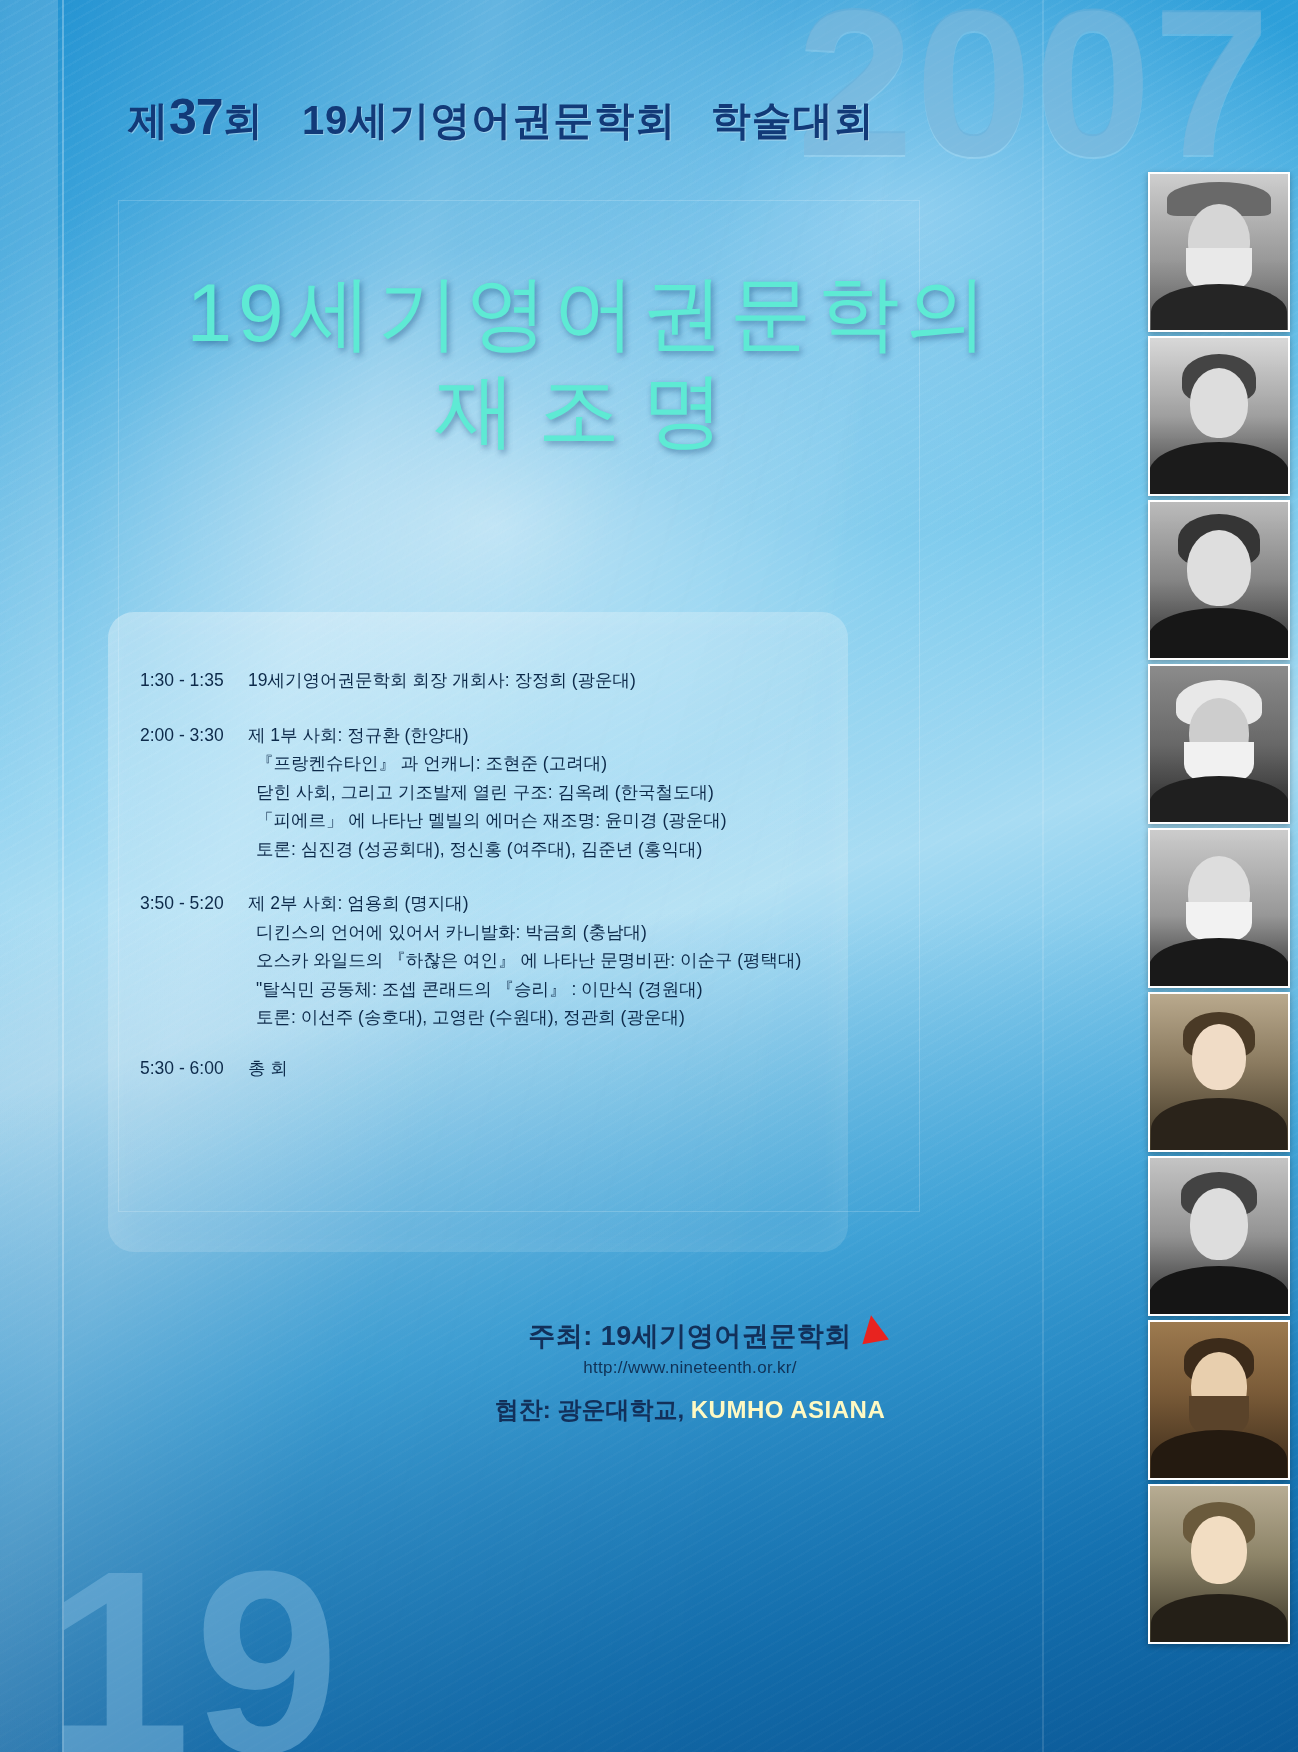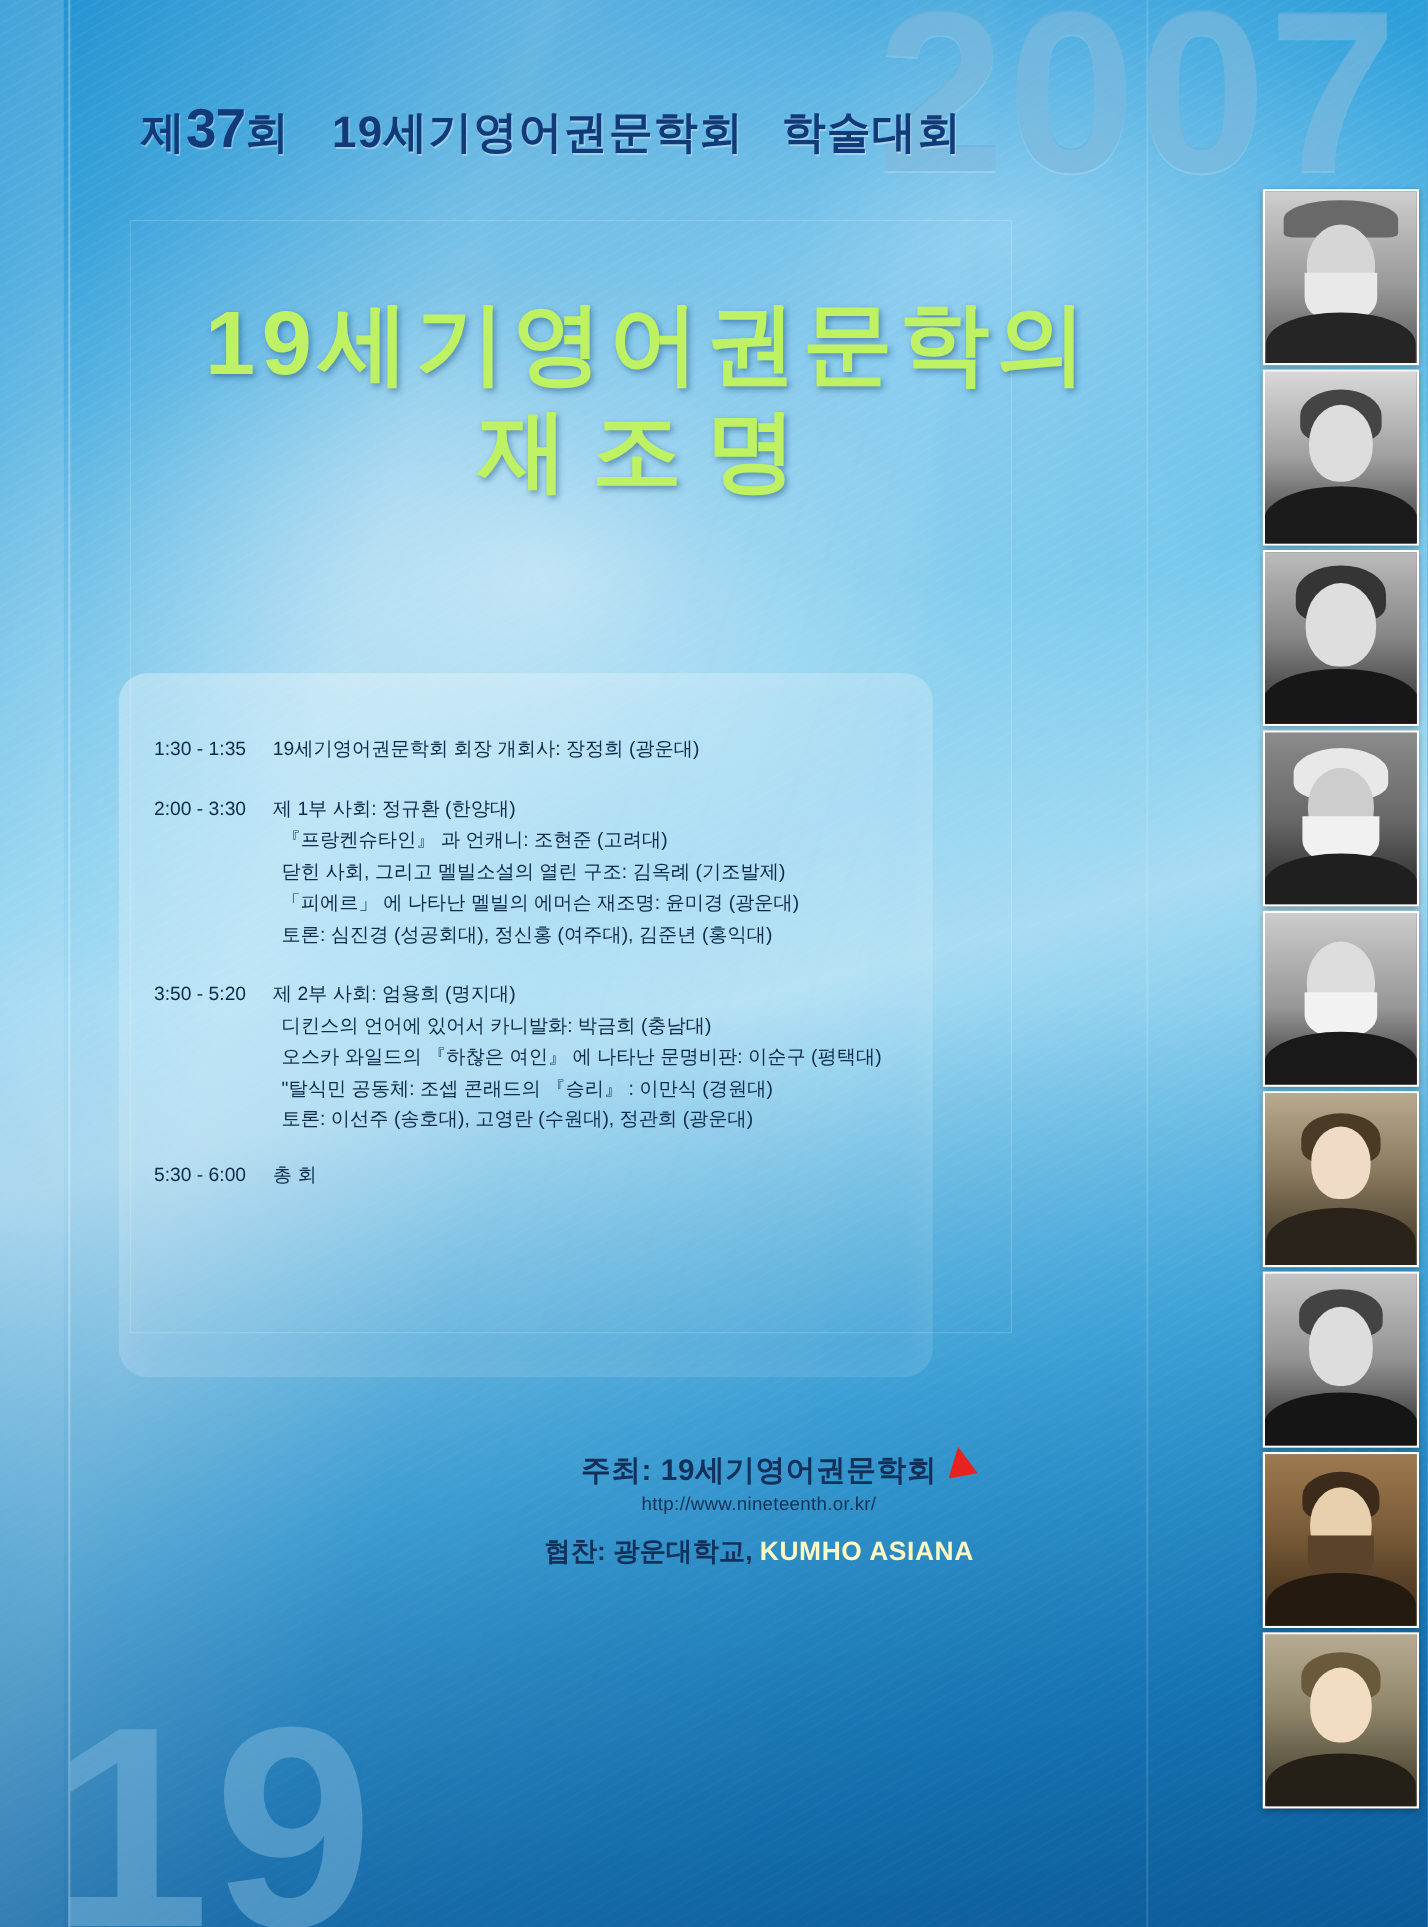--- a/index.html
+++ b/index.html
@@ -110,22 +110,22 @@
     letter-spacing: -1px;
   }
 
   
   .main-title {
     position: absolute;
     left: 160px;
     top: 265px;
     width: 860px;
     text-align: center;
-    color: #bef264;
-    font-weight: bold;
+    color: #5eead4;
+    font-weight: normal;
     font-size: 82px;
     line-height: 1.18;
     letter-spacing: 6px;
     text-shadow: 2px 3px 6px rgba(10,60,110,.45);
   }
   .main-title .l2 {
     letter-spacing: 22px;
     display: block;
   }
 
@@ -331,21 +331,21 @@
 
 
     <div class="gap-lg"></div>
 
     <div class="prog-block">
       <div class="prog-row">
         <span class="prog-time">2:00 - 3:30</span>
         <span class="prog-text">제 1부  사회: 정규환 (한양대)</span>
       </div>
       <div class="prog-sub">『프랑켄슈타인』 과 언캐니: 조현준 (고려대)</div>
-      <div class="prog-sub">닫힌 사회, 그리고 멜빌소설의 열린 구조: 김옥례 (기조발제)</div>
+      <div class="prog-sub">닫힌 사회, 그리고 기조발제 열린 구조: 김옥례 (한국철도대)</div>
       <div class="prog-sub">「피에르」 에 나타난 멜빌의 에머슨 재조명: 윤미경 (광운대)</div>
       <div class="prog-sub">토론: 심진경 (성공회대), 정신홍 (여주대), 김준년 (홍익대)</div>
     </div>
 
     <div class="gap-lg"></div>
 
     <div class="prog-block">
       <div class="prog-row">
         <span class="prog-time">3:50 - 5:20</span>
         <span class="prog-text">제 2부 사회: 엄용희 (명지대)</span>

